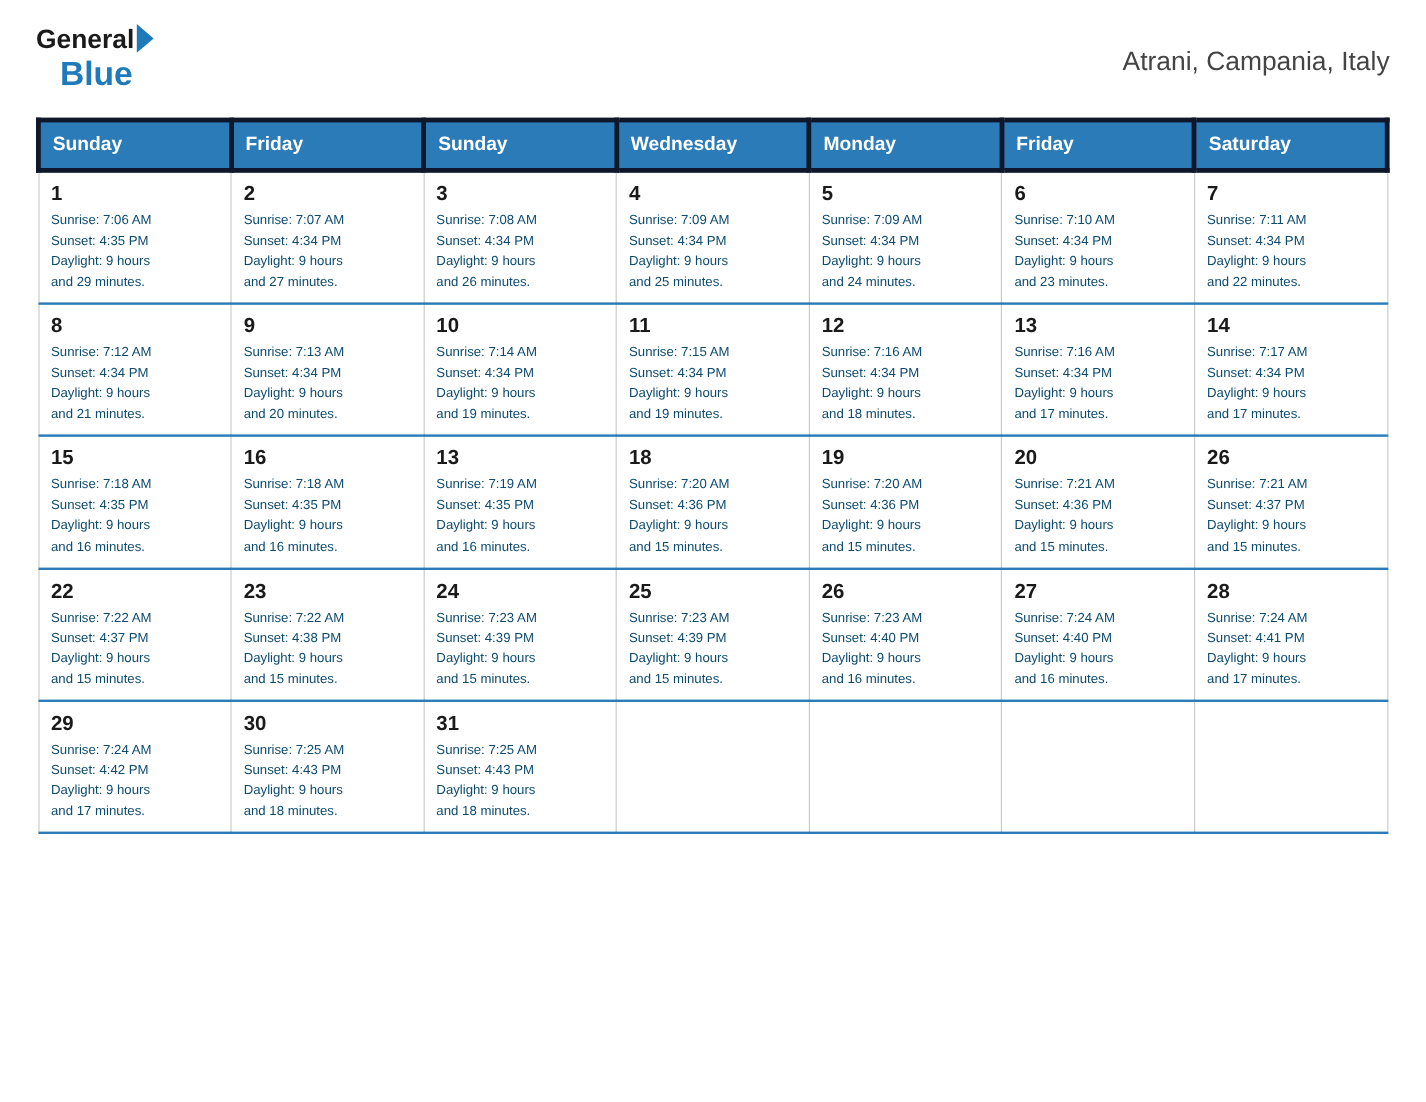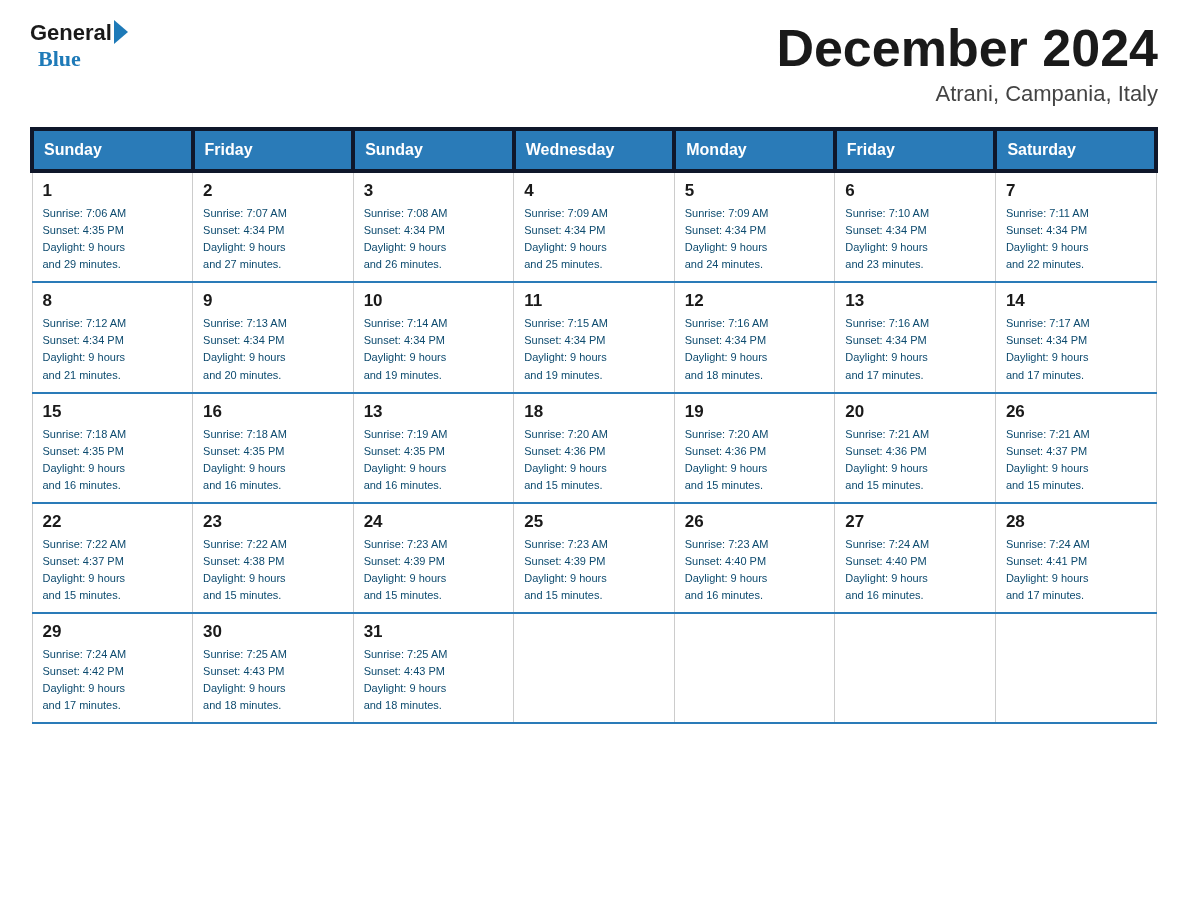--- a/index.html
+++ b/index.html
@@ -6,21 +6,21 @@
     body {
       background: #ffffff;
       font-family: Arial, sans-serif;
       width: 1188px;
       min-height: 918px;
       padding: 20px 30px;
     }
     .header {
       display: flex;
       justify-content: space-between;
-      align-items: flex-start;
+      align-items: center;
       margin-bottom: 20px;
     }
     .logo {
       display: flex;
       flex-direction: column;
       align-items: flex-start;
     }
     .logo-top {
       display: flex;
       align-items: center;
@@ -34,25 +34,25 @@
     .logo-arrow {
       width: 0;
       height: 0;
       border-left: 14px solid #1e7ab8;
       border-top: 12px solid transparent;
       border-bottom: 12px solid transparent;
       margin-left: 2px;
       margin-top: -2px;
     }
     .logo-blue {
-      font-size: 22px;
+      font-size: 28px;
       font-weight: bold;
       color: #1e7ab8;
-      margin-left: 4px;
-      font-family: Liberation Serif, serif;
+      margin-left: 16px;
+      font-family: Liberation Sans, sans-serif;
     }
     .header-right {
       text-align: right;
     }
     .month-title {
       font-size: 52px;
       font-weight: bold;
       color: #1a1a1a;
       line-height: 1.1;
     }
@@ -108,21 +108,20 @@
   <div class="logo">
     <div class="logo-top">
       <span class="logo-general">General</span>
       <div class="logo-arrow"></div>
     </div>
     <div style="display:flex;align-items:center;margin-left:4px;">
       <span class="logo-blue">Blue</span>
     </div>
   </div>
   <div class="header-right">
-    <div class="month-title">December 2024</div>
     <div class="location">Atrani, Campania, Italy</div>
   </div>
 </div>
 
 <table>
   <thead>
     <tr>
     <th>Sunday</th>
         <th>Friday</th>
         <th>Sunday</th>

